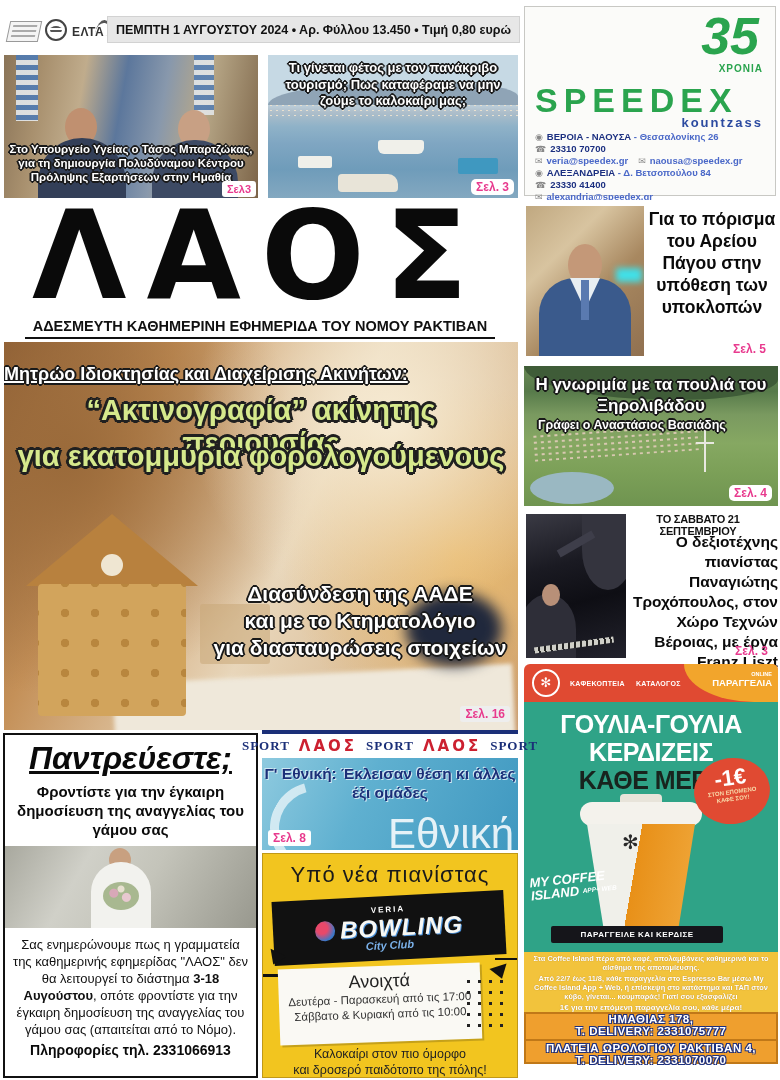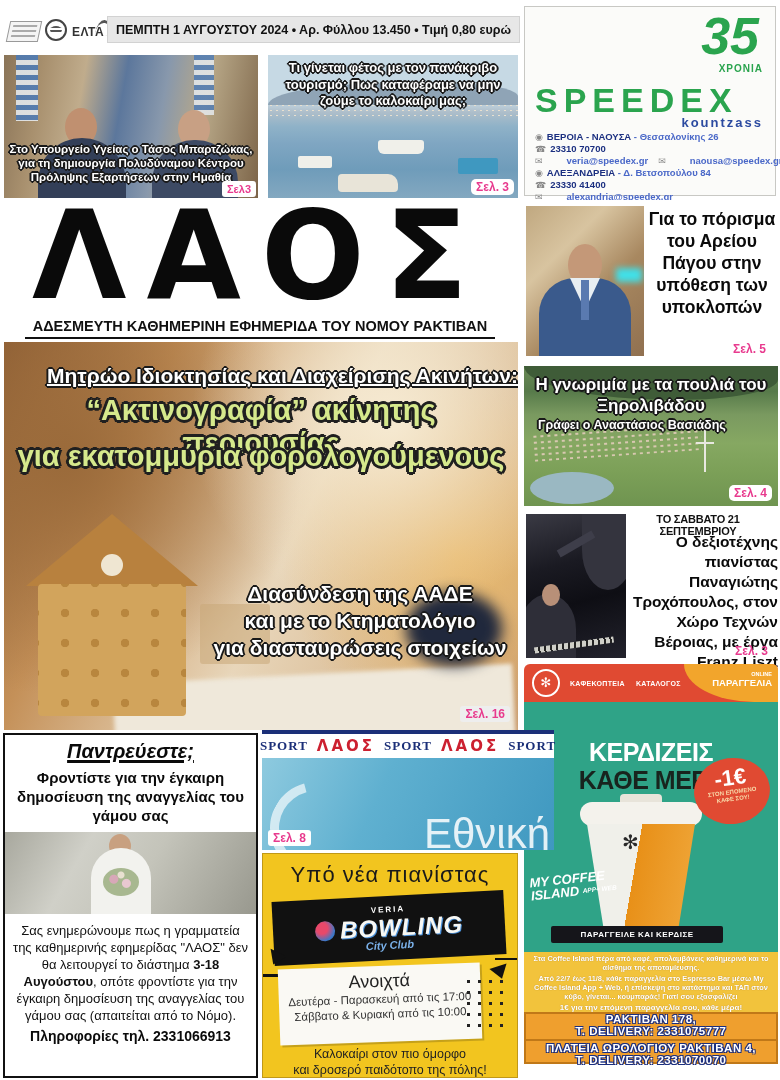--- a/index.html
+++ b/index.html
@@ -55,41 +55,41 @@
   .speedex{left:524px;top:6px;width:252px;height:190px;background:#fbfbf9;border:1px solid #c8c8c4;box-sizing:border-box;}
   .sp35{position:absolute;right:16px;top:4px;font-size:52px;line-height:50px;font-weight:bold;font-style:italic;color:#2aa44e;}
   .spchronia{position:absolute;right:12px;top:56px;font-size:10px;font-weight:bold;color:#2aa44e;letter-spacing:1px;}
   .spbrand{position:absolute;left:10px;top:74px;font-size:34px;font-weight:bold;color:#2aa44e;letter-spacing:6px;}
   .spsub{position:absolute;right:12px;top:108px;font-size:13px;font-weight:bold;color:#2b4aa0;letter-spacing:2px;}
   .spcontacts{position:absolute;left:10px;top:124px;font-size:9.5px;font-weight:bold;line-height:11px;color:#2b4aa0;}
   .sprow{white-space:nowrap;}
   .spicon{color:#888;margin-right:4px;font-size:9px;}
   .spcity{color:#1b2f80;}
   .spaddr{color:#4a68c8;}
-  .spmail{color:#4a68c8;text-transform:lowercase;margin-right:10px;margin-left:20px;}
+  .spmail{color:#4a68c8;text-transform:lowercase;margin-right:10px;}
 
   
   .mast-title{left:0;top:196px;width:520px;height:120px;display:flex;align-items:center;justify-content:center;font-size:122px;font-weight:bold;letter-spacing:20px;line-height:1;color:#0a0a0a;font-family:'DejaVu Sans',sans-serif;}
   .mast-subtitle{left:0;top:318px;width:520px;text-align:center;font-size:14.5px;font-weight:bold;color:#111;}
   .mast-subtitle span{border-bottom:2px solid #111;padding:0 8px 3px;}
 
   
   .main-story{left:4px;top:342px;width:514px;height:388px;overflow:hidden;background:
     radial-gradient(circle at 75% 20%, #f6ead2 0%, rgba(246,234,210,0) 40%),
     radial-gradient(circle at 88% 55%, #e8b86a 0%, rgba(232,184,106,0) 35%),
     radial-gradient(circle at 12% 30%, #9a6a3a 0%, rgba(154,106,58,0) 45%),
     linear-gradient(115deg,#8a5c34 0%,#c49058 25%,#e8d6ba 55%,#d8b890 80%,#c89868 100%);}
   .ms-paper{position:absolute;left:110px;bottom:-14px;width:400px;height:70px;background:#efe8da;transform:rotate(-3deg);filter:blur(2px);}
   .ms-blob{position:absolute;right:16px;top:250px;width:96px;height:74px;background:#20283c;border-radius:50%;filter:blur(7px);}
   .ms-house{position:absolute;left:18px;top:172px;width:180px;height:210px;}
   .ms-roof{position:absolute;left:4px;top:0;width:0;height:0;border-left:86px solid transparent;border-right:86px solid transparent;border-bottom:72px solid #b8813e;}
   .ms-hbody{position:absolute;left:16px;top:70px;width:148px;height:132px;background:#d2a45c;border-radius:4px;background-image:radial-gradient(#b8863e 4px,transparent 4.5px);background-size:30px 30px;background-position:12px 14px;}
   .ms-hole{position:absolute;left:79px;top:40px;width:22px;height:22px;background:#efe6d2;border-radius:50%;}
   .ms-house2{position:absolute;left:196px;top:262px;width:70px;height:60px;background:#c8a878;opacity:.55;border-radius:3px;}
-  .ms-kicker{position:absolute;left:0;top:22px;width:100%;text-align:right;font-size:21px;font-weight:bold;text-decoration:underline;text-decoration-thickness:2px;}
+  .ms-kicker{position:absolute;left:0;top:22px;width:100%;text-align:left;font-size:18px;font-weight:bold;text-decoration:underline;text-decoration-thickness:2px;}
   .ms-h1{position:absolute;left:0;top:52px;width:100%;text-align:center;font-size:29px;font-weight:bold;}
   .ms-h2{position:absolute;left:0;top:98px;width:100%;text-align:center;font-size:29px;font-weight:bold;}
   .ms-subhead{position:absolute;right:2px;top:238px;width:312px;text-align:center;font-weight:bold;font-size:21px;line-height:27px;}
   .ms-badge{right:8px;bottom:8px;background:#eee;}
 
   
   .story-wiretaps{left:524px;top:200px;width:254px;height:162px;background:#fff;}
   .wt-photo{position:absolute;left:2px;top:6px;width:118px;height:150px;overflow:hidden;background:linear-gradient(135deg,#c0a880 0%,#d8c4a0 30%,#a88860 60%,#907050 100%);}
   .wt-glow{position:absolute;right:2px;top:62px;width:26px;height:14px;background:#40e0e8;filter:blur(3px);}
   .wt-suit{position:absolute;left:13px;bottom:0;width:92px;height:78px;background:#3a5a8c;border-radius:36px 36px 0 0;}
@@ -150,31 +150,31 @@
   .cf-btn{position:absolute;left:27px;top:224px;width:172px;height:17px;background:#15151a;color:#fff;font-size:8px;font-weight:bold;text-align:center;line-height:17px;letter-spacing:.5px;border-radius:2px;}
   .cf-yellow{position:absolute;left:0;top:288px;width:100%;height:60px;background:#f2c33c;}
   .cf-p{color:#fff;font-weight:bold;font-size:7.4px;line-height:9px;text-align:center;margin:2px 5px 0;text-shadow:0 0 1px rgba(120,70,0,.55);}
   .cf-p3{font-size:8px;}
   .cf-addr{position:absolute;left:0;top:348px;width:100%;height:52px;background:#ef9f2e;border:2px solid #c07818;box-sizing:border-box;}
   .cf-aline{text-align:center;font-weight:bold;font-size:11.5px;line-height:11.5px;color:#fff;text-shadow:-1px -1px 0 #1b2f80,1px -1px 0 #1b2f80,-1px 1px 0 #1b2f80,1px 1px 0 #1b2f80;letter-spacing:.5px;}
   .cf-div{height:2px;background:#c07818;margin:2px 0;}
 
   
   .wedding{left:3px;top:733px;width:255px;height:345px;background:#fff;border:2px solid #111;box-sizing:border-box;}
-  .wd-title{margin-top:5px;text-align:center;font-size:20px;font-weight:bold;font-style:italic;text-decoration:underline;text-decoration-thickness:3px;color:#0a0a0a;}
+  .wd-title{margin-top:5px;text-align:center;font-size:32px;font-weight:bold;font-style:italic;text-decoration:underline;text-decoration-thickness:3px;color:#0a0a0a;}
   .wd-sub{margin-top:5px;text-align:center;font-size:15px;font-weight:bold;line-height:19px;padding:0 8px;color:#0a0a0a;}
   .wd-photo{position:relative;margin-top:7px;height:82px;overflow:hidden;background:linear-gradient(120deg,#a8a89e 0%,#d0d0c8 30%,#c4c4ba 55%,#98988e 100%);}
   .wd-dress{position:absolute;left:86px;top:16px;width:60px;height:80px;background:#f2f2ee;border-radius:30px 30px 0 0;}
   .wd-head{position:absolute;left:104px;top:2px;width:22px;height:24px;background:#c8a080;border-radius:50%;}
   .wd-bouquet{position:absolute;left:98px;top:36px;width:36px;height:28px;border-radius:50%;background:radial-gradient(circle at 30% 40%,#d8a8b8 0 4px,transparent 5px),radial-gradient(circle at 65% 55%,#e8c8d0 0 4px,transparent 5px),radial-gradient(circle at 50% 25%,#e8e0d0 0 3px,transparent 4px),#a8b890;}
   .wd-body{margin-top:8px;padding:0 7px;text-align:center;font-size:13px;line-height:17px;color:#111;}
   .wd-info{margin-top:4px;text-align:center;font-weight:bold;font-size:14px;color:#0a0a0a;}
 
   
-  .sport{left:262px;top:730px;width:292px;height:120px;}
+  .sport{left:262px;top:730px;width:256px;height:120px;}
   .spt-line{height:4px;background:#1b2f78;}
   .spt-strip{height:24px;display:flex;align-items:center;justify-content:center;gap:9px;background:#fff;}
   .spt-word{font-family:'Liberation Serif','DejaVu Serif',serif;font-weight:bold;color:#1b2f78;font-size:13px;letter-spacing:1px;}
   .spt-laos{color:#cc2030;font-weight:bold;font-size:15px;letter-spacing:3px;font-family:'DejaVu Sans',sans-serif;}
   .spt-box{position:relative;height:92px;background:linear-gradient(115deg,#8ecadf 0%,#5fb0d0 40%,#3f98c0 100%);overflow:hidden;}
   .spt-head{position:absolute;top:6px;left:0;width:100%;text-align:center;font-size:15.5px;font-weight:bold;color:#1b2f78;line-height:19px;text-shadow:1px 1px 0 #cfe8f2,-1px -1px 0 #cfe8f2;}
   .spt-wm{position:absolute;right:4px;bottom:-8px;font-size:42px;color:rgba(255,255,255,.85);}
   .spt-swoosh{position:absolute;left:8px;bottom:-24px;width:74px;height:74px;border:9px solid rgba(255,255,255,.65);border-radius:50%;border-top-color:transparent;border-right-color:transparent;transform:rotate(30deg);}
   .spt-badge{left:6px;bottom:4px;}
 
@@ -320,20 +320,21 @@
       <div class="cf-corner"></div>
       <div class="cf-logo">✻</div>
       <div class="cf-nav1">ΚΑΦΕΚΟΠΤΕΙΑ</div>
       <div class="cf-nav2">ΚΑΤΑΛΟΓΟΣ</div>
       <div class="cf-nav3">
         <span class="cf-nav3s">ONLINE</span>
         <span class="cf-nav3m">ΠΑΡΑΓΓΕΛΙΑ</span>
       </div>
     </div>
     <div class="cf-green">
+      <div class="cf-h cf-h1">ΓΟΥΛΙΑ-ΓΟΥΛΙΑ</div>
       <div class="cf-h cf-h2">ΚΕΡΔΙΖΕΙΣ</div>
       <div class="cf-h cf-h3">ΚΑΘΕ ΜΕΡΑ</div>
       <div class="cf-cup">
         <div class="cf-lidtop"></div>
         <div class="cf-lid"></div>
         <div class="cf-cupbody"></div>
         <div class="cf-cupstar">✻</div>
       </div>
       <div class="cf-disc">
         <span class="cf-discval">-1€</span>
@@ -345,21 +346,21 @@
         <span class="cf-my2"><span>ISLAND</span> <span class="cf-mys">APP+ WEB</span></span>
       </div>
       <div class="cf-btn">ΠΑΡΑΓΓΕΙΛΕ ΚΑΙ ΚΕΡΔΙΣΕ</div>
     </div>
     <div class="cf-yellow">
       <div class="cf-p">Στα Coffee Island πέρα από καφέ, απολαμβάνεις καθημερινά και το αίσθημα της αποταμίευσης.</div>
       <div class="cf-p">Από 22/7 έως 11/8, κάθε παραγγελία στο Espresso Bar μέσω My Coffee Island App + Web, ή επίσκεψη στο κατάστημα και ΤΑΠ στον κύβο, γίνεται... κουμπαράς! Γιατί σου εξασφαλίζει</div>
       <div class="cf-p cf-p3">1€ για την επόμενη παραγγελία σου, κάθε μέρα!</div>
     </div>
     <div class="cf-addr">
-      <div class="cf-aline">ΡΑΚΤΙΒΑΝ 178,</div>
+      <div class="cf-aline">ΗΜΑΘΙΑΣ 178,</div>
       <div class="cf-aline">Τ. DELIVERY: 2331075777</div>
       <div class="cf-div"></div>
       <div class="cf-aline">ΠΛΑΤΕΙΑ ΩΡΟΛΟΓΙΟΥ ΡΑΚΤΙΒΑΝ 4,</div>
       <div class="cf-aline">Τ. DELIVERY: 2331070070</div>
     </div>
   </div>
 
   <div class="abs wedding">
     <div class="wd-title">Παντρεύεστε;</div>
     <div class="wd-sub">Φροντίστε για την έγκαιρη δημοσίευση της αναγγελίας του γάμου σας</div>
@@ -377,20 +378,21 @@
     <div class="spt-strip">
       <span class="spt-word">SPORT</span>
       <span class="spt-laos">ΛΑΟΣ</span>
       <span class="spt-word">SPORT</span>
       <span class="spt-laos">ΛΑΟΣ</span>
       <span class="spt-word">SPORT</span>
     </div>
     <div class="spt-box">
       <div class="spt-swoosh"></div>
       <div class="spt-wm">Εθνική</div>
+      <div class="spt-head">Γ' Εθνική: Έκλεισαν θέση κι άλλες έξι ομάδες</div>
       <div class="badge spt-badge">Σελ. 8</div>
     </div>
   </div>
 
   <div class="abs bowling">
     <div class="bw-header">Υπό νέα πιανίστας</div>
     <div class="bw-banner">
       <span class="bw-veria">VERIA</span>
       <span class="bw-row">
         <span class="bw-ball"></span>

